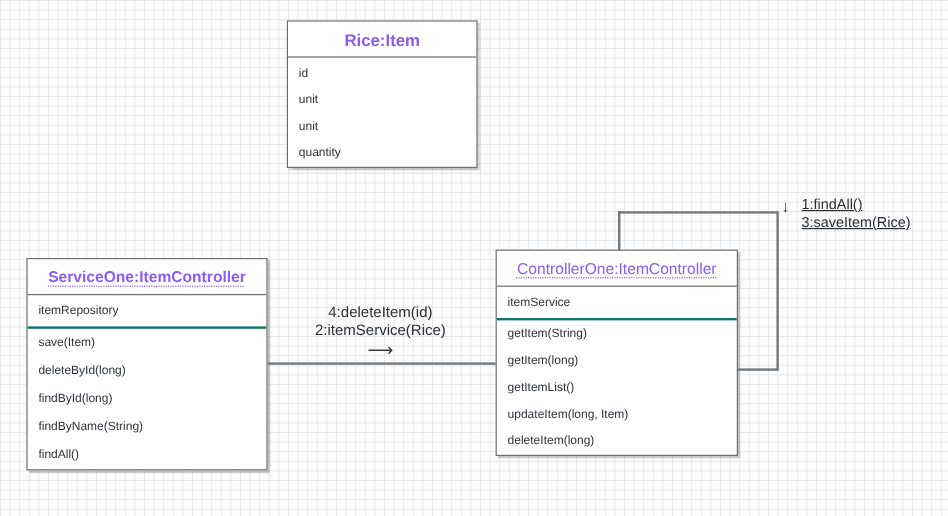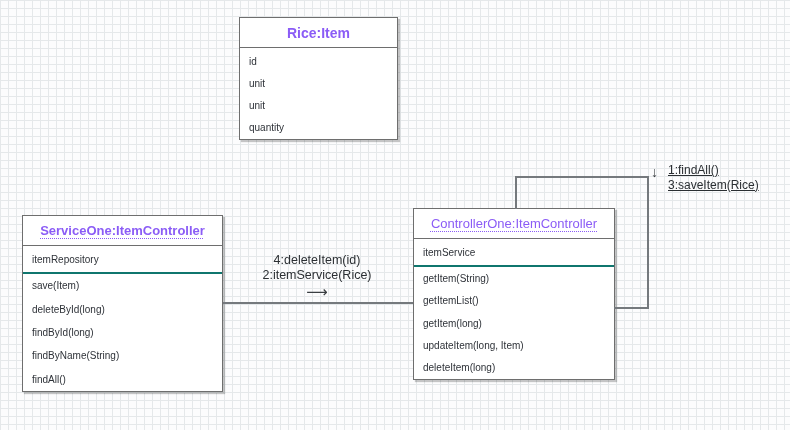--- a/index.html
+++ b/index.html
@@ -64,22 +64,22 @@
     </div>
   </div>
 
   <div class="uml-box" style="left:413px; top:208px; width:202px; height:172px;">
     <div class="uml-title u-dotted">ControllerOne:ItemController</div>
     <div class="uml-attrs">
       <div class="uml-row">itemService</div>
     </div>
     <div class="uml-methods">
       <div class="uml-row">getItem(String)</div>
+      <div class="uml-row">getItem(long)</div>
       <div class="uml-row">getItemList()</div>
-      <div class="uml-row">getItem(long)</div>
       <div class="uml-row">updateItem(long, Item)</div>
       <div class="uml-row">deleteItem(long)</div>
     </div>
   </div>
 
   <div class="line" style="left:223px; top:302px; width:190px; height:1.5px;"></div>
 
   <div class="edge-label center" style="left:227px; top:253px; width:180px;">
     <div>4:deleteItem(id)</div>
     <div>2:itemService(Rice)</div>

